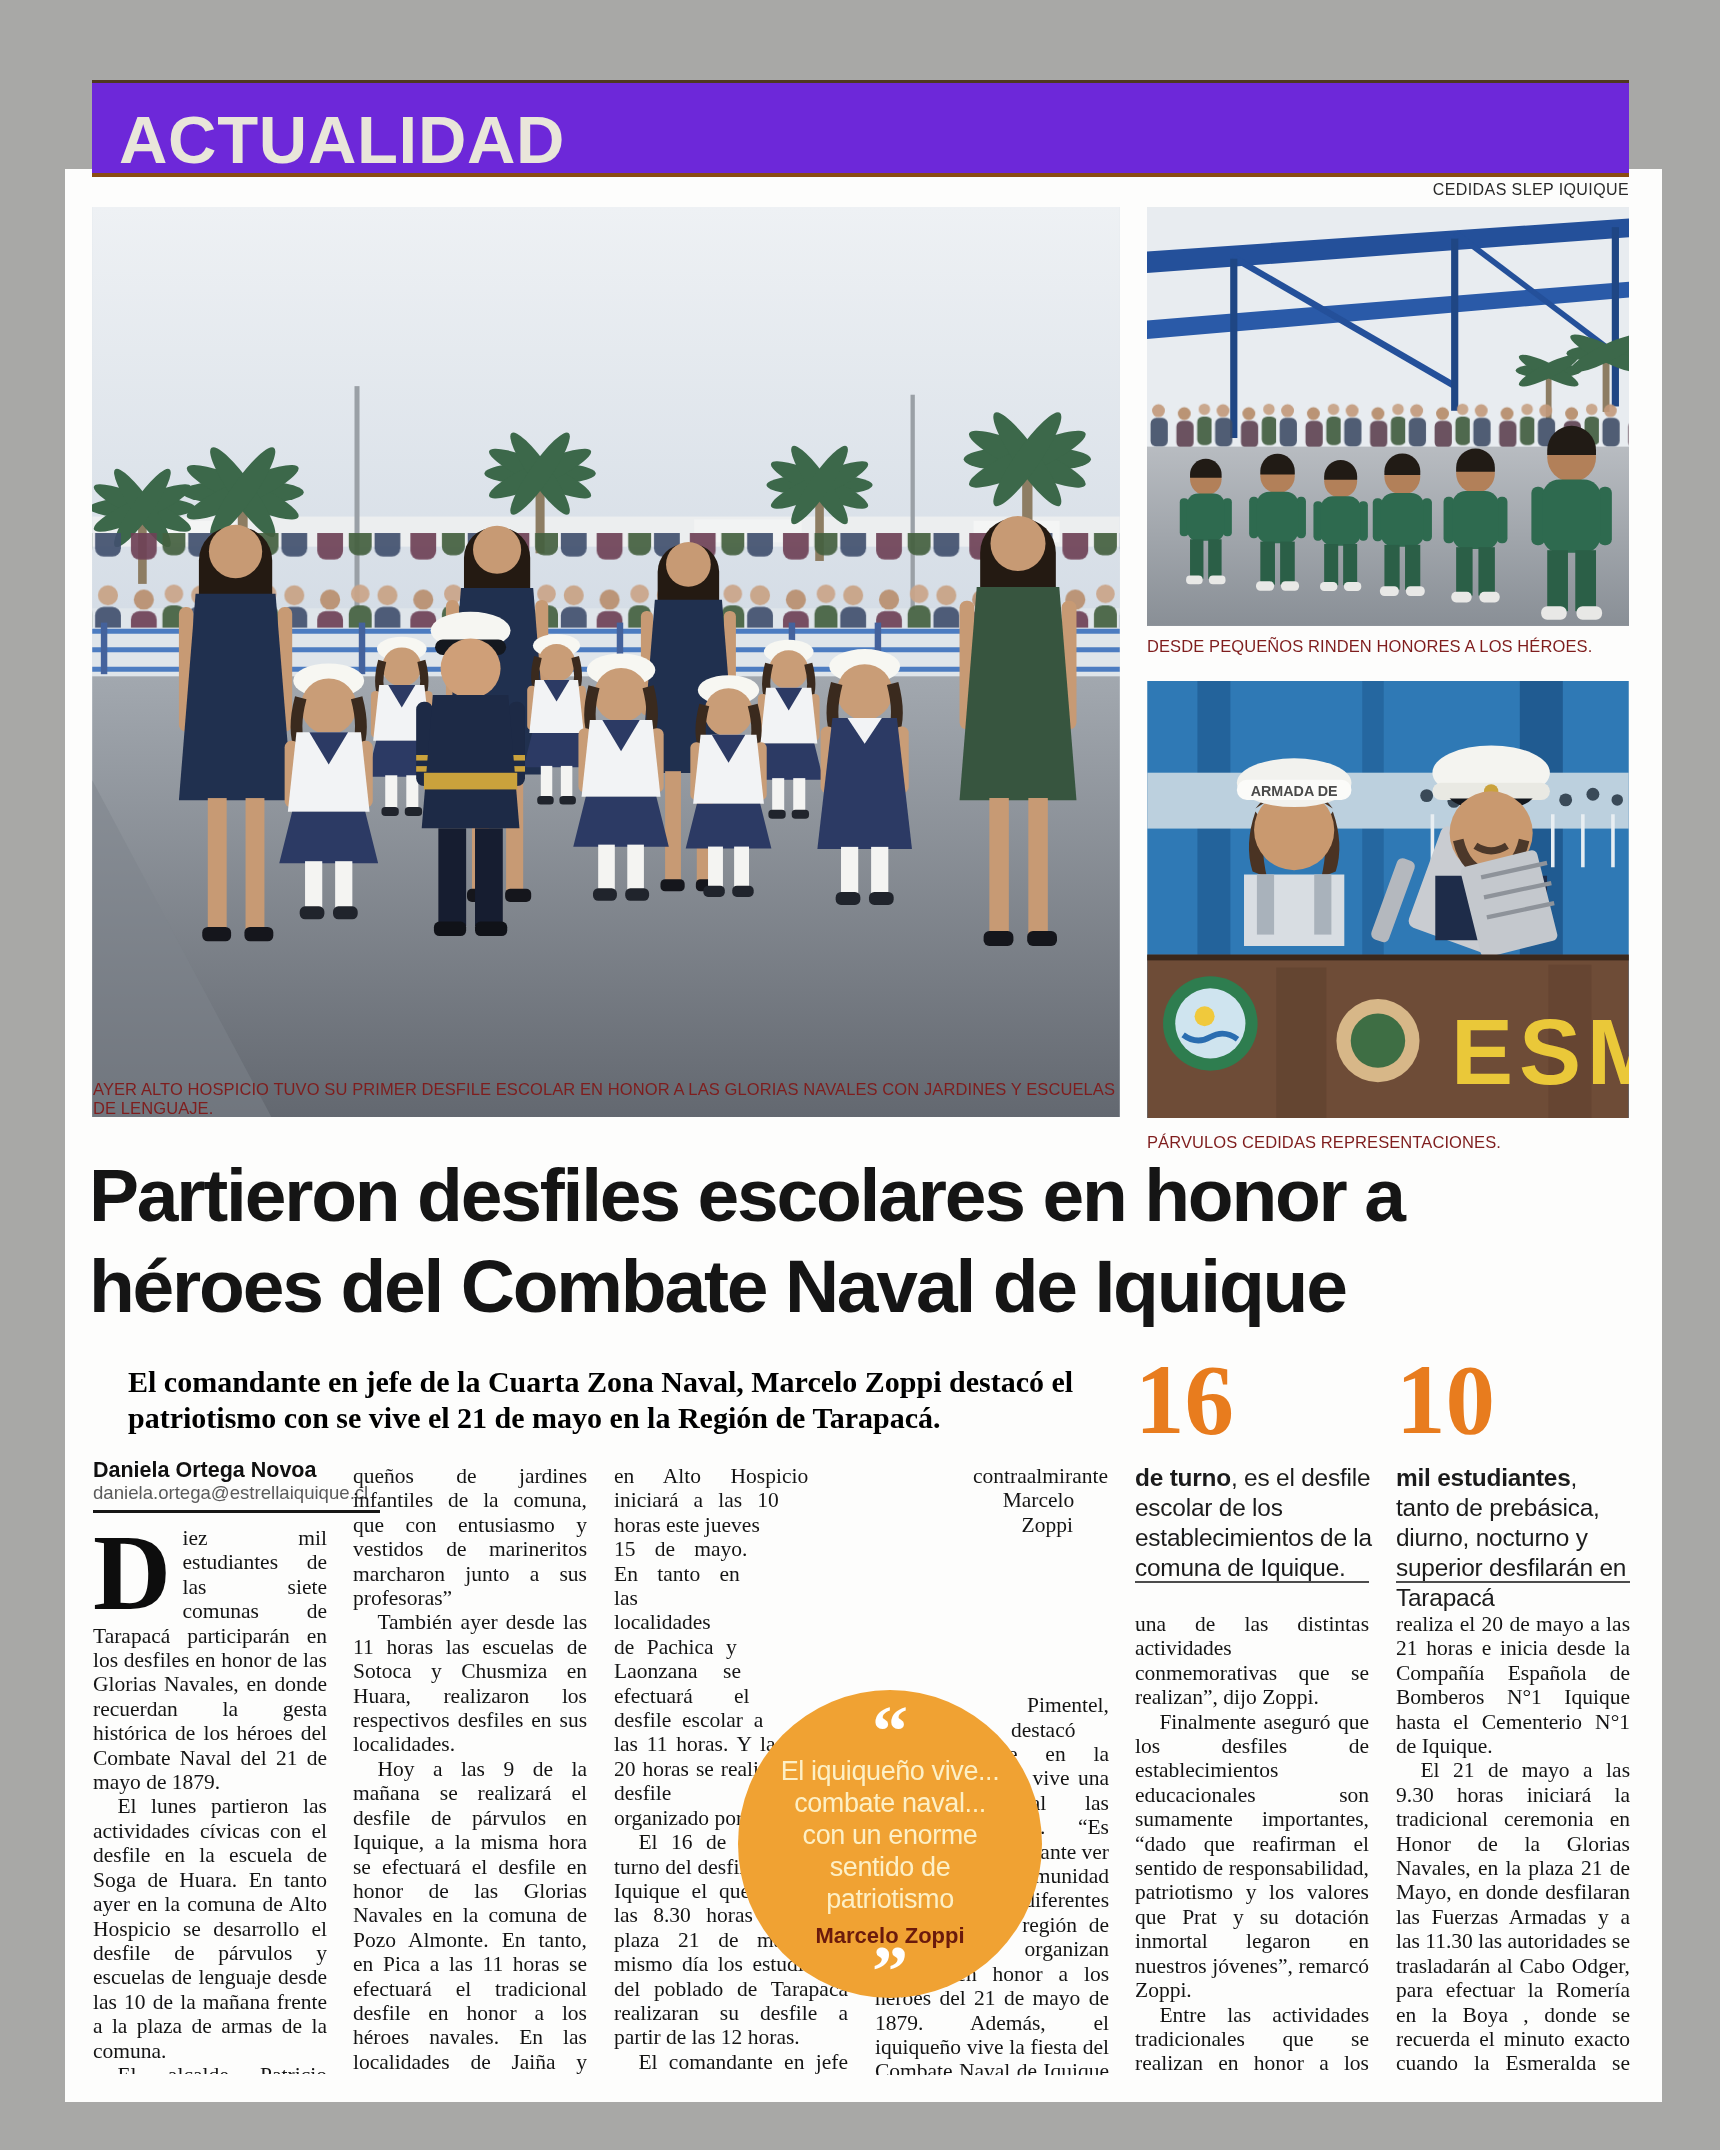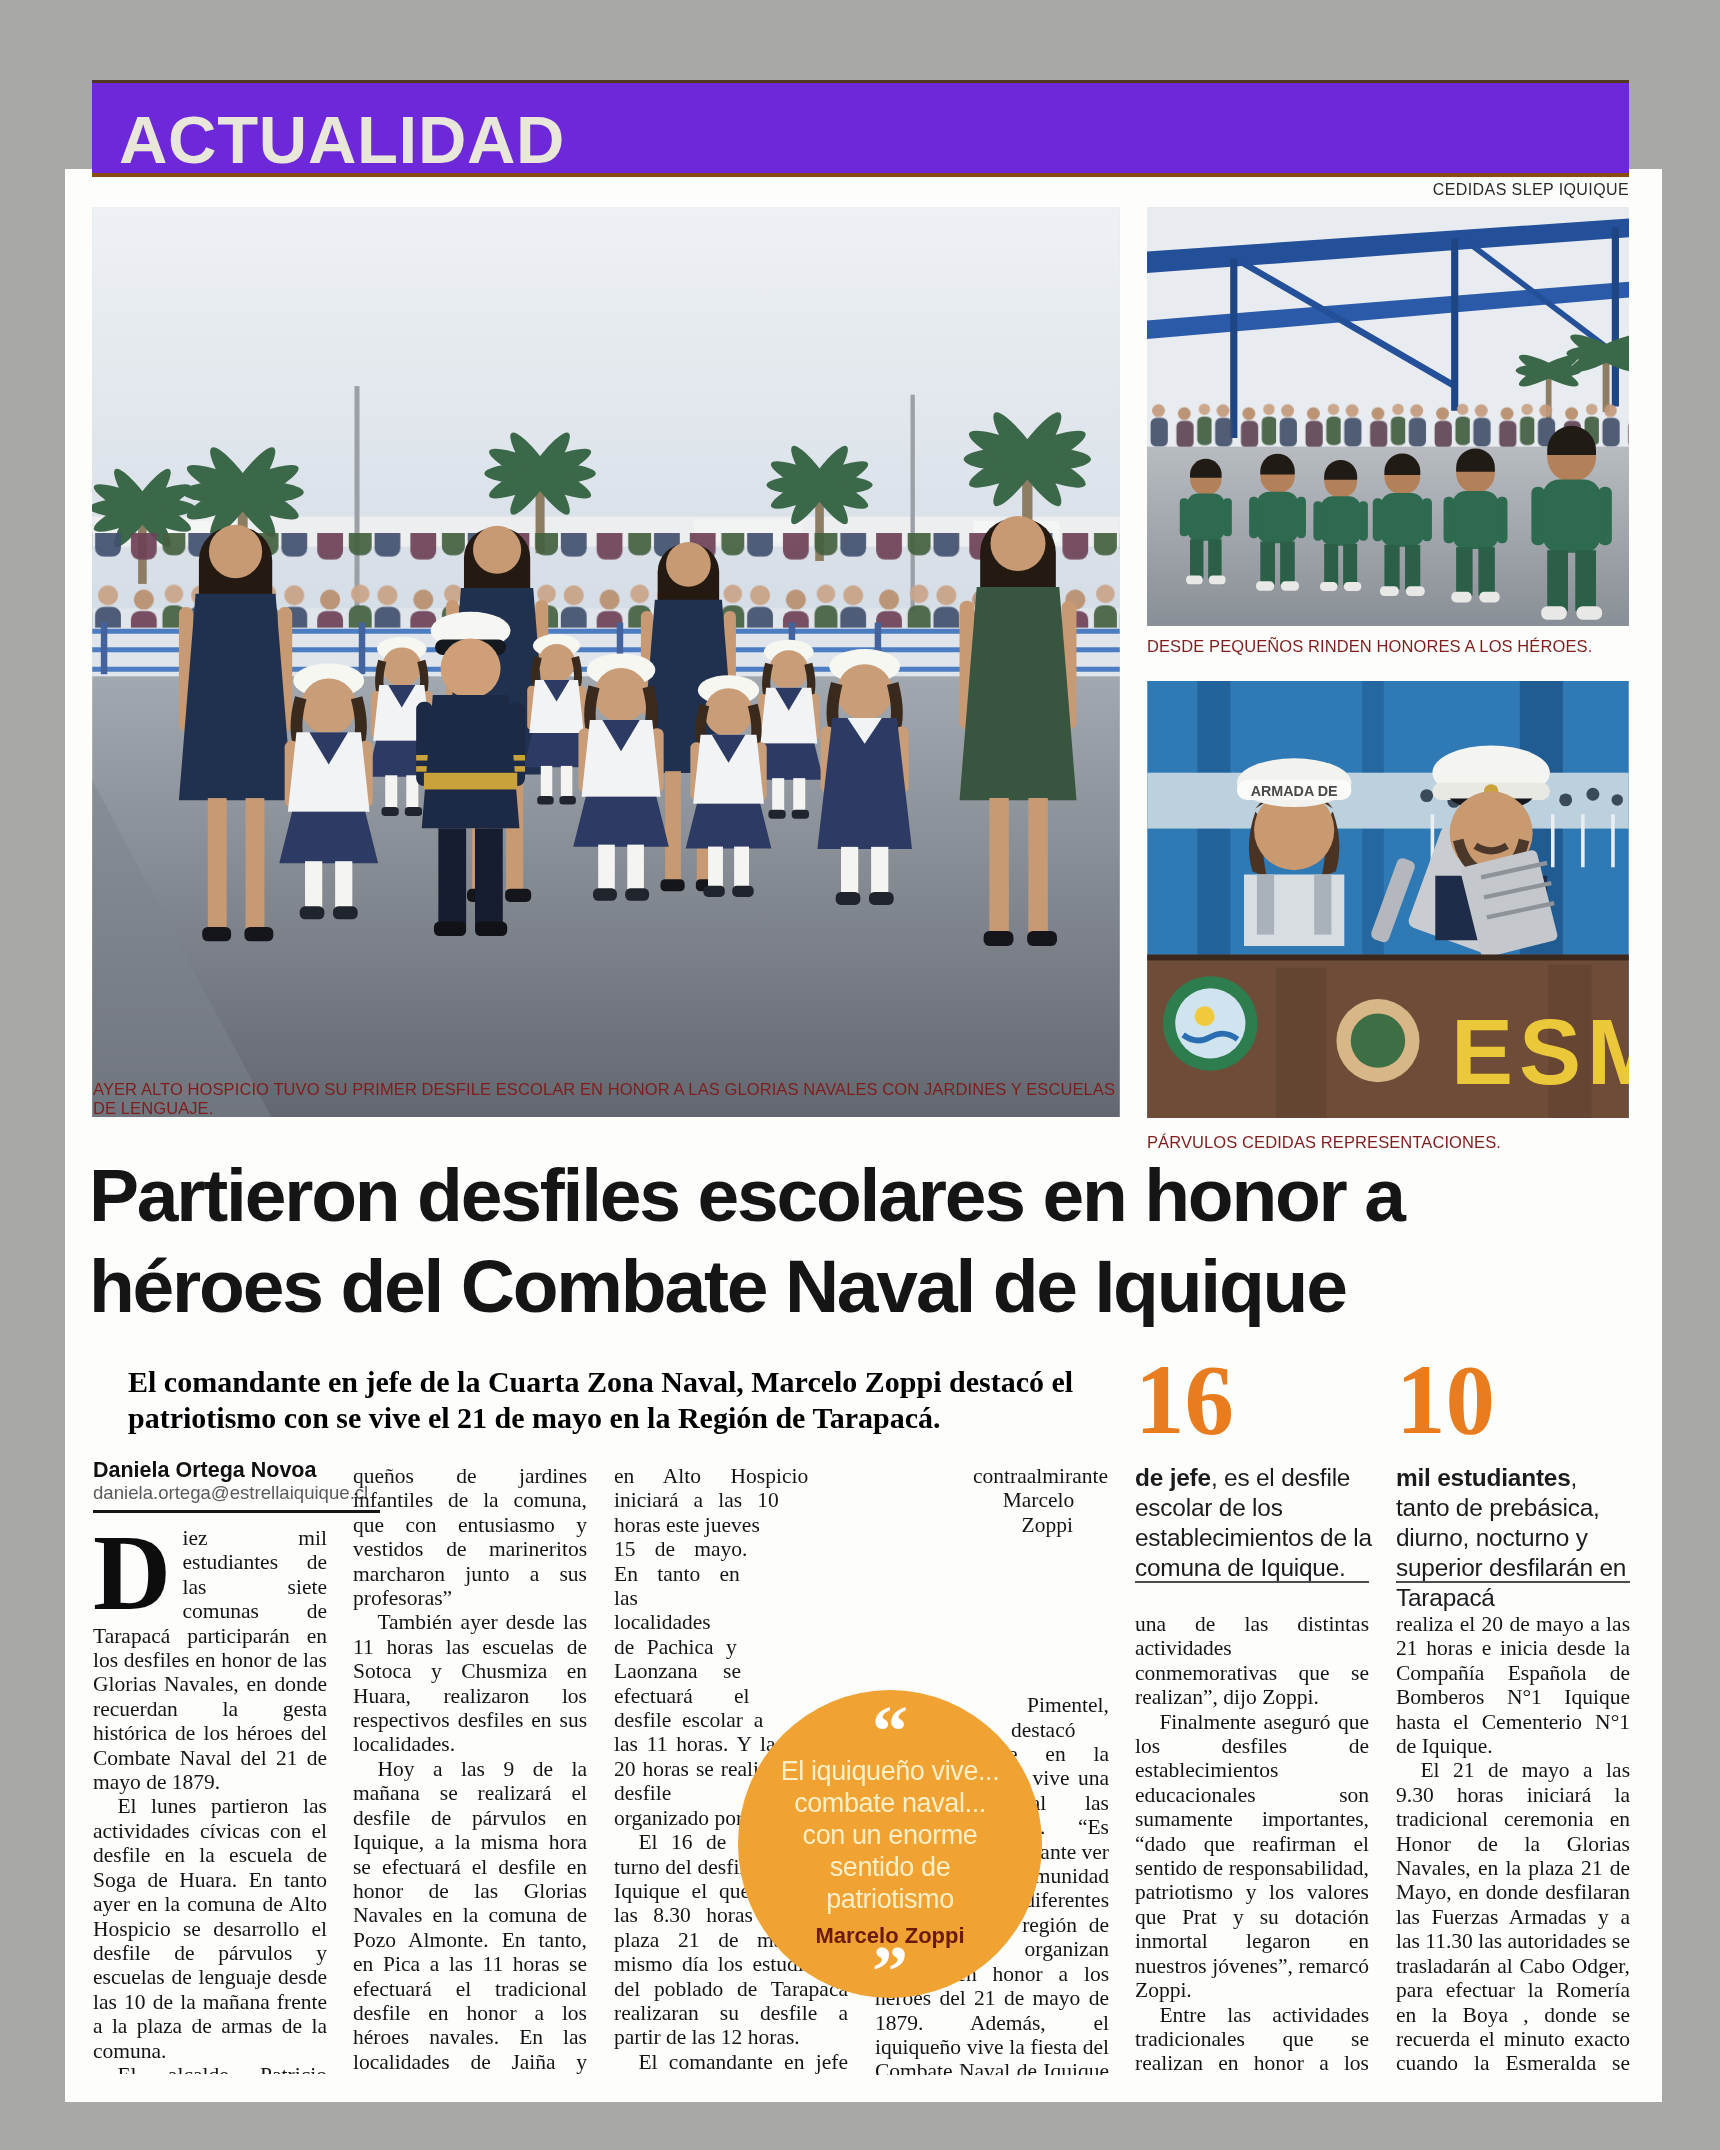--- a/index.html
+++ b/index.html
@@ -389,21 +389,21 @@
 
 <div class="caption" id="cap-main">AYER ALTO HOSPICIO TUVO SU PRIMER DESFILE ESCOLAR EN HONOR A LAS GLORIAS NAVALES CON JARDINES Y ESCUELAS DE LENGUAJE.</div>
 <div class="caption" id="cap-rt">DESDE PEQUEÑOS RINDEN HONORES A LOS HÉROES.</div>
 <div class="caption" id="cap-rb">PÁRVULOS CEDIDAS REPRESENTACIONES.</div>
 
 <div class="headline">Partieron desfiles escolares en honor a héroes del Combate Naval de Iquique</div>
 <div class="standfirst">El comandante en jefe de la Cuarta Zona Naval, Marcelo Zoppi destacó el patriotismo con se vive el 21 de mayo en la Región de Tarapacá.</div>
 
 <div class="stat" id="stat-16">
   <div class="num">16</div>
-  <div class="desc"><b>de jefe</b><span>, es el desfile escolar de los establecimientos de la comuna de Iquique.</span></div>
+  <div class="desc"><b>de turno</b><span>, es el desfile escolar de los establecimientos de la comuna de Iquique.</span></div>
 </div>
 <div class="stat" id="stat-10">
   <div class="num">10</div>
   <div class="desc"><b>mil estudiantes</b><span>, tanto de prebásica, diurno, nocturno y superior desfilarán en Tarapacá</span></div>
 </div>
 <div class="stat-rule" id="rule-5"></div>
 <div class="stat-rule" id="rule-6"></div>
 
 <div class="byline">
   <div class="name">Daniela Ortega Novoa</div>

